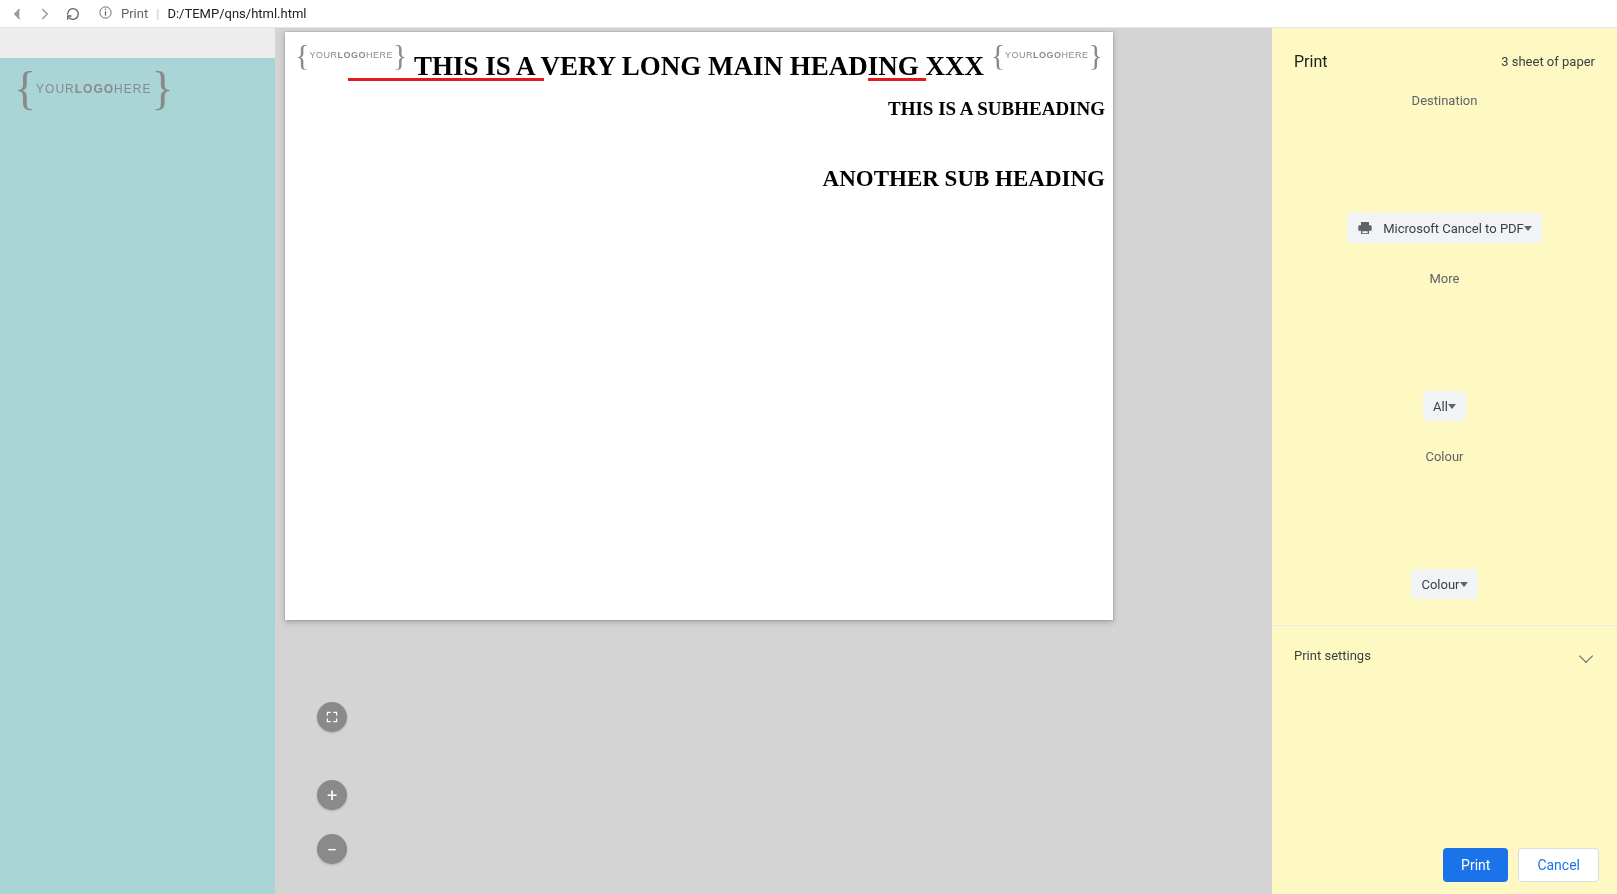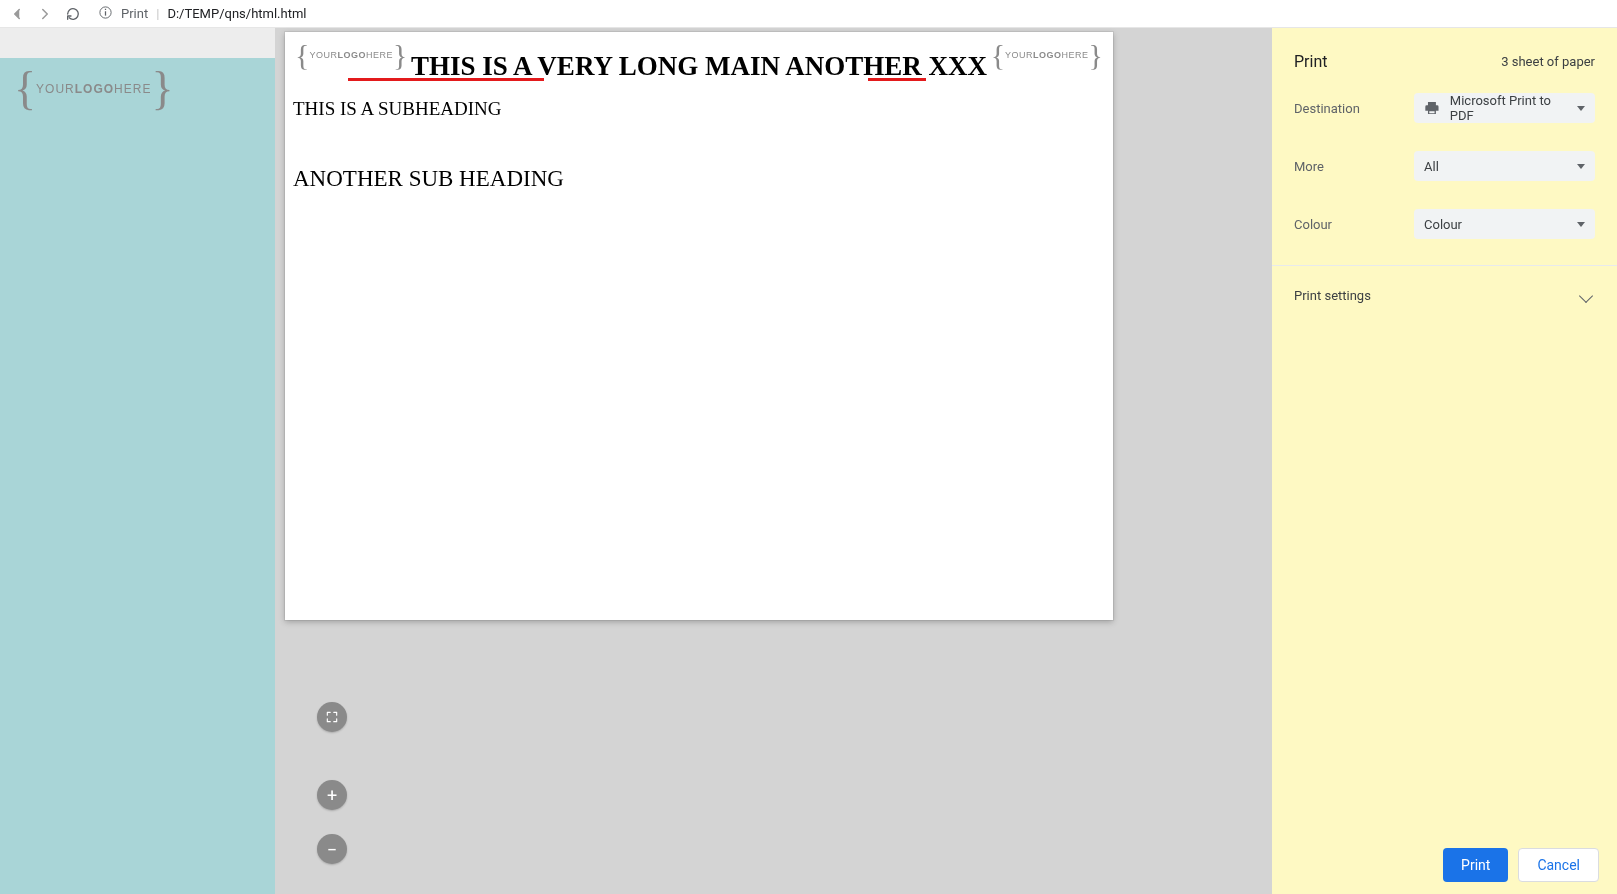--- a/index.html
+++ b/index.html
@@ -95,22 +95,22 @@
     font-size: 27px;
     text-align: center;
     color: #000;
     padding-top: 10px;
     line-height: 1.25;
     width: 640px;
     margin: 0 auto;
   }
   .sub-heading, .sub-heading2 {
     font-family: "Times New Roman", Times, serif;
-    font-weight: 400;
-    text-align: left;
+    font-weight: 700;
+    text-align: right;
     color: #000;
   }
   .sub-heading { font-size: 19px; margin-top: 14px; }
   .sub-heading2 { font-size: 23px; margin-top: 46px; }
 
   .red-underline {
     position: absolute; height: 3px; background: #e31a1c;
   }
   .red-u1 { left: 55px;  top: 38px; width: 196px; }
   .red-u2 { left: 575px; top: 38px; width: 58px; }
@@ -144,20 +144,21 @@
   }
   .settings-header .title {
     font-size: 16px; color: #202124;
   }
   .settings-header .sheet-count {
     font-size: 13px; color: #3c4043;
   }
   .setting-row {
     display: flex; align-items: center;
     padding: 14px 22px 14px 22px;
+    flex-direction: column;
   }
   .setting-row .label {
     flex: 0 0 120px; font-size: 13px; color: #5f6368;
   }
   .setting-row .dropdown {
     flex: 1 1 auto;
     height: 30px;
     background: #f1f3f4;
     border-radius: 4px;
     display: flex; align-items: center; justify-content: space-between;
@@ -281,21 +282,21 @@
                 <span style="font-weight:700">LOGO</span>
                 <span>HERE</span>
               </span>
               <span class="brace">}</span>
             </div>
           </div>
 
           <div class="red-underline red-u1"></div>
           <div class="red-underline red-u2"></div>
 
-          <div class="main-heading">THIS IS A VERY LONG MAIN ANOTHER XXX</div>
+          <div class="main-heading">THIS IS A VERY LONG MAIN HEADING XXX</div>
           <div class="sub-heading">THIS IS A SUBHEADING</div>
           <div class="sub-heading2">ANOTHER SUB HEADING</div>
         </div>
       </div>
 
       <div class="zoom-controls">
         <div class="zoom-btn fit">
           <svg viewBox="0 0 24 24">
               <path d="M4 4h5M4 4v5M20 4h-5M20 4v5M4 20h5M4 20v-5M20 20h-5M20 20v-5" stroke="#fff" stroke-width="2" fill="none" stroke-linecap="round"></path>
             </svg>
@@ -315,21 +316,21 @@
         <div class="sheet-count">3 sheet of paper</div>
       </div>
 
       <div class="setting-row">
         <div class="label">Destination</div>
         <div class="dropdown">
           <span class="left">
             <svg class="printer-icon" viewBox="0 0 24 24">
                 <path fill="#5f6368" d="M6 3h12v5H6zM4 8h16a2 2 0 0 1 2 2v6h-4v5H6v-5H2v-6a2 2 0 0 1 2-2zm4 9v3h8v-3H8z"></path>
               </svg>
-            <span>Microsoft Print to PDF</span>
+            <span>Microsoft Cancel to PDF</span>
           </span>
           <span class="caret"></span>
         </div>
       </div>
 
       <div class="setting-row">
         <div class="label">More</div>
         <div class="dropdown">
           <span class="left">
               <span>All</span>

